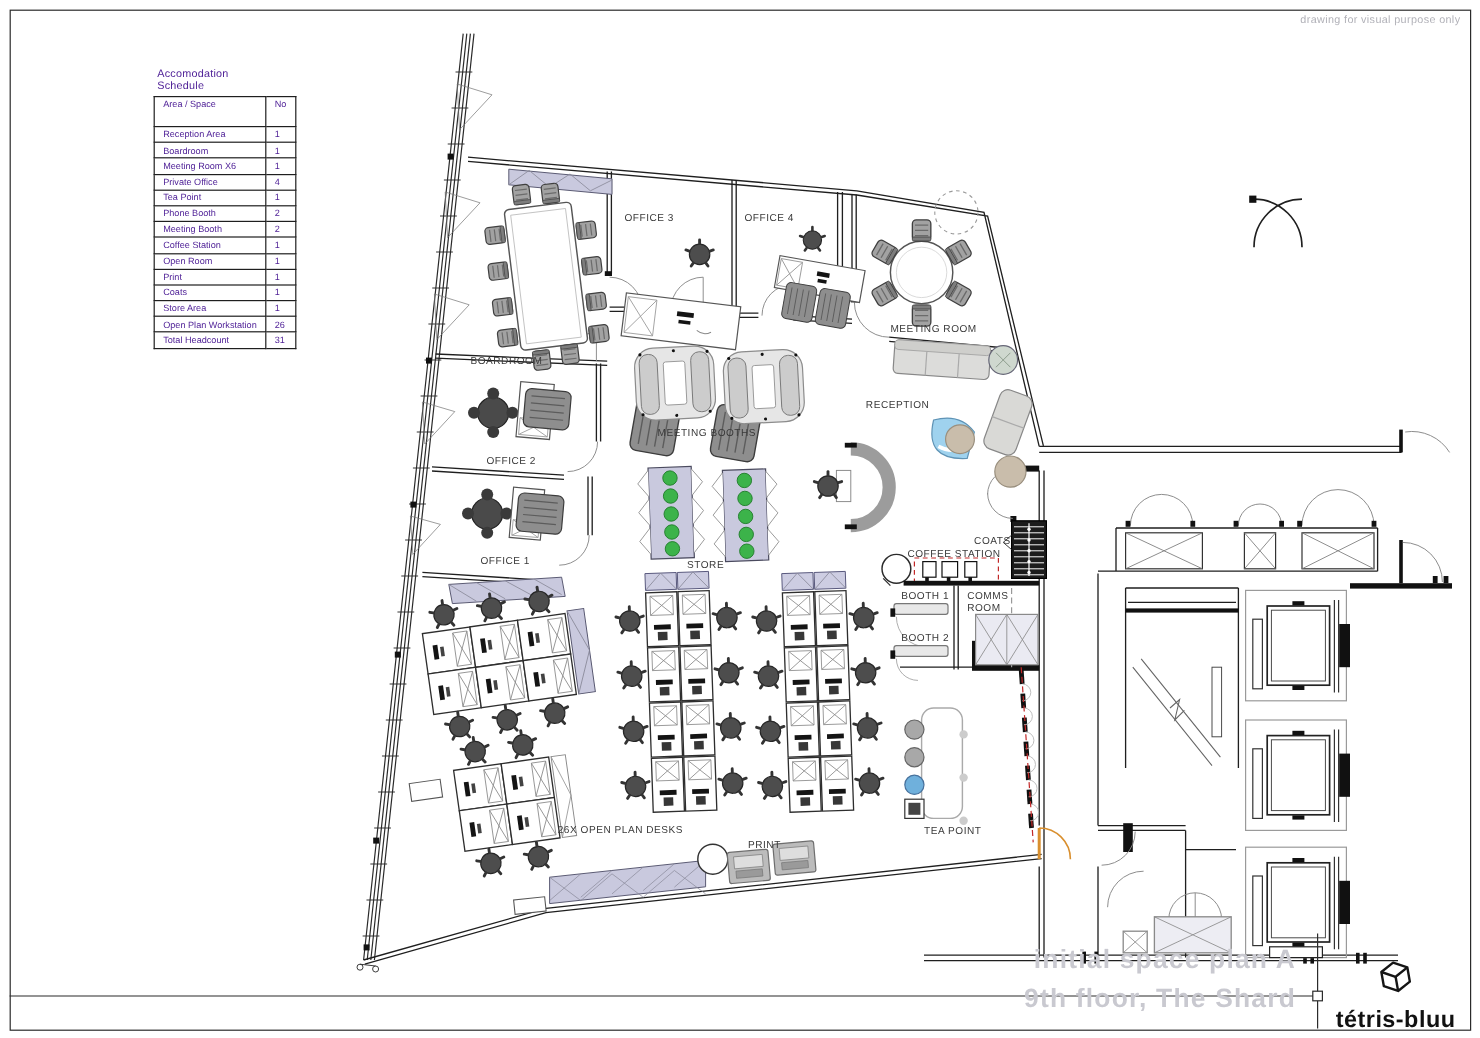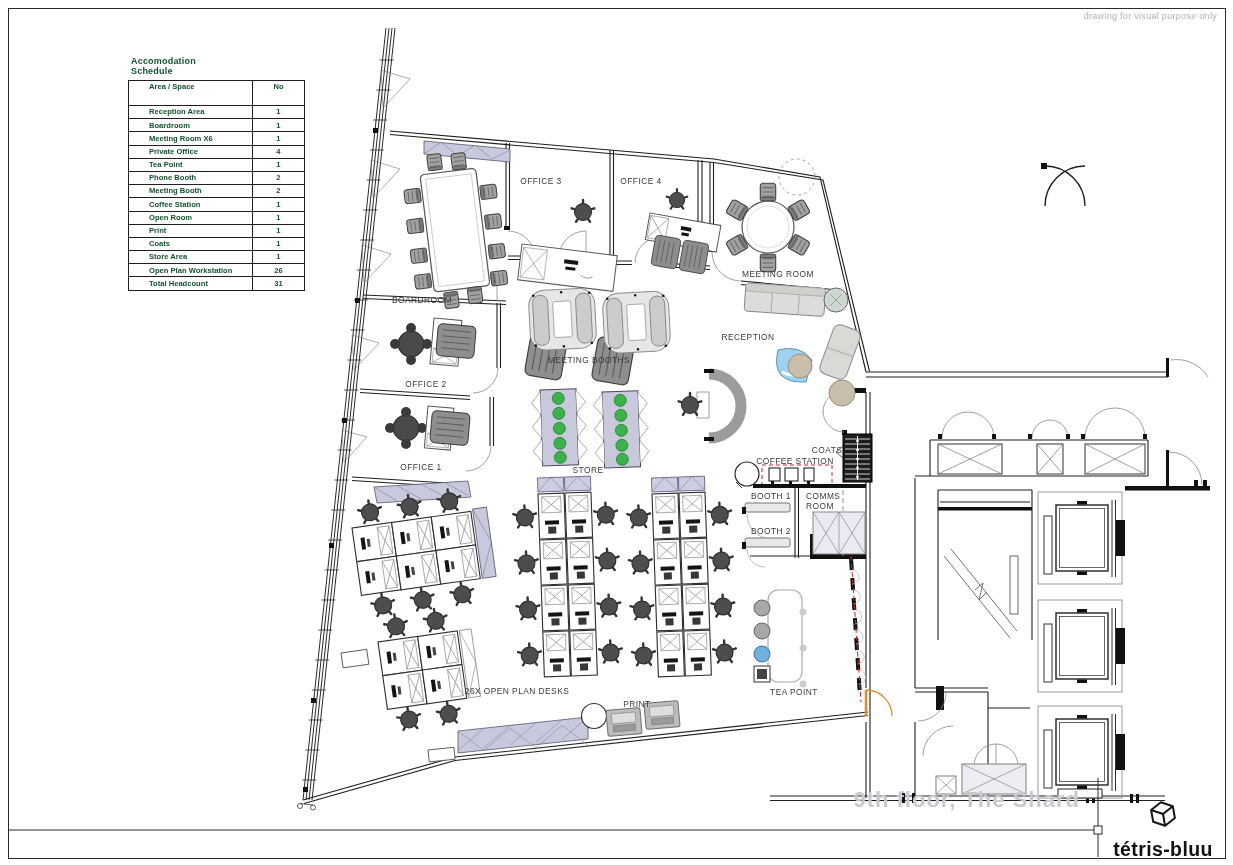--- a/index.html
+++ b/index.html
@@ -2,26 +2,26 @@
 <html><head>
 <meta charset="utf-8">
 <style>
   html,body{margin:0;padding:0;background:#fff;}
   .page{position:relative;width:1233px;height:865px;background:#fff;overflow:hidden;
         font-family:"Liberation Sans",sans-serif;}
   .frame{position:absolute;left:8px;top:8px;width:1216px;height:849px;border:1px solid #2b2b2b;}
   .note{position:absolute;right:16px;top:11px;font-size:9px;color:#b1b1b8;letter-spacing:.3px;}
   .planSvg{position:absolute;left:0;top:0;}
   
-  .schedule{position:absolute;left:128px;top:56px;width:100px;color:#14532d;font-weight:bold;}
+  .schedule{position:absolute;left:128px;top:56px;width:100px;color:#4c1d95;}
   .schedule .title{font-size:9px;letter-spacing:.2px;margin:0 0 4px 3px;}
   .schedule table{border-collapse:collapse;width:100%;font-size:7.6px;}
-  .schedule td{border:1px solid #1f1f1f;padding:1px 20px;line-height:1.25;height:10.2px;white-space:nowrap;}
+  .schedule td{border:1px solid #1f1f1f;padding:1px 7px;line-height:1.25;height:10.2px;white-space:nowrap;}
   .schedule tr.hdr td{height:22px;vertical-align:top;}
-  .schedule td.num{width:22px;text-align:center;}
+  .schedule td.num{width:22px;text-align:left;}
   
   svg text{font-family:"Liberation Sans",sans-serif;fill:#3a3a3a;letter-spacing:.45px;font-size:8.4px;}
   
   .addr{position:absolute;left:24px;top:840px;font-size:8.2px;color:#8d8d94;letter-spacing:.25px;}
   .sheetTitle{position:absolute;right:153px;top:784px;width:420px;text-align:right;
               color:#c9c9d0;font-weight:bold;font-size:22px;letter-spacing:1px;line-height:1.45;}
   .logo{position:absolute;left:1102px;top:799px;width:122px;text-align:center;color:#111;}
   .logo .word{font-size:19.5px;font-weight:bold;letter-spacing:.4px;margin-top:5px;}
 </style>
 </head>
@@ -594,20 +594,21 @@
       <tr>
             <td>Total Headcount</td>
             <td class="num">31</td>
           </tr>
     </tbody>
   </table>
 </div>
 
 
 <div class="sheetTitle">
+  <div>initial space plan A</div>
   <div>9th floor, The Shard</div>
 </div>
 
 <div class="logo">
   <svg width="30" height="30" viewBox="0 0 30 30">
     <g transform="rotate(-10 15 15)" fill="none" stroke="#151515" stroke-width="2" stroke-linejoin="round">
       <polygon points="15,3 26,9 26,21 15,27 4,21 4,9"></polygon>
       <polyline points="4,9 15,15 26,9"></polyline>
       <line x1="15" y1="15" x2="15" y2="27"></line>
     </g>

